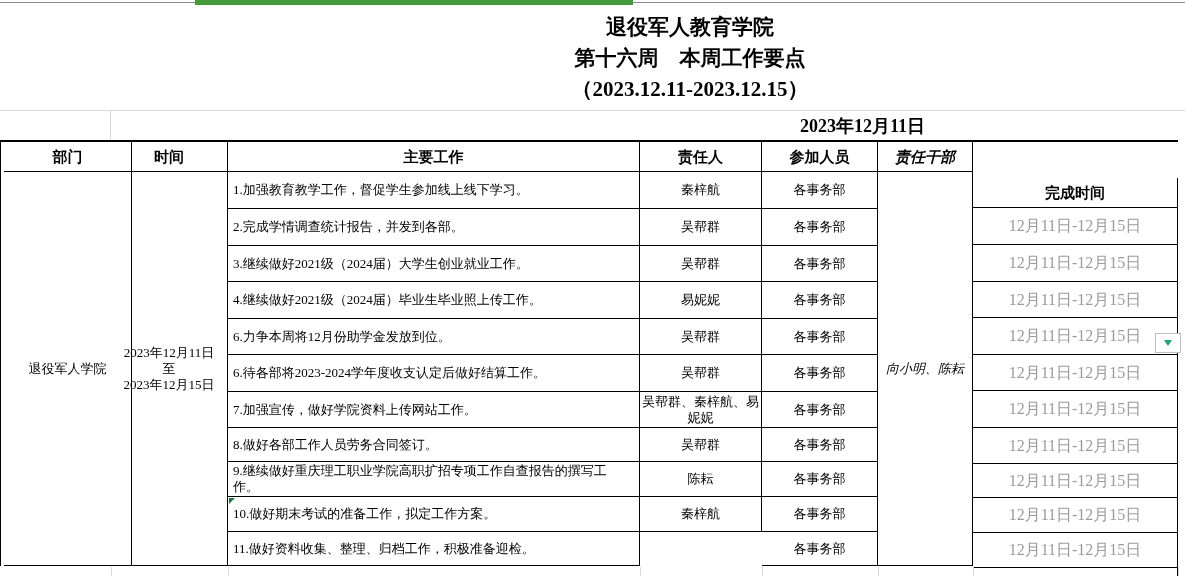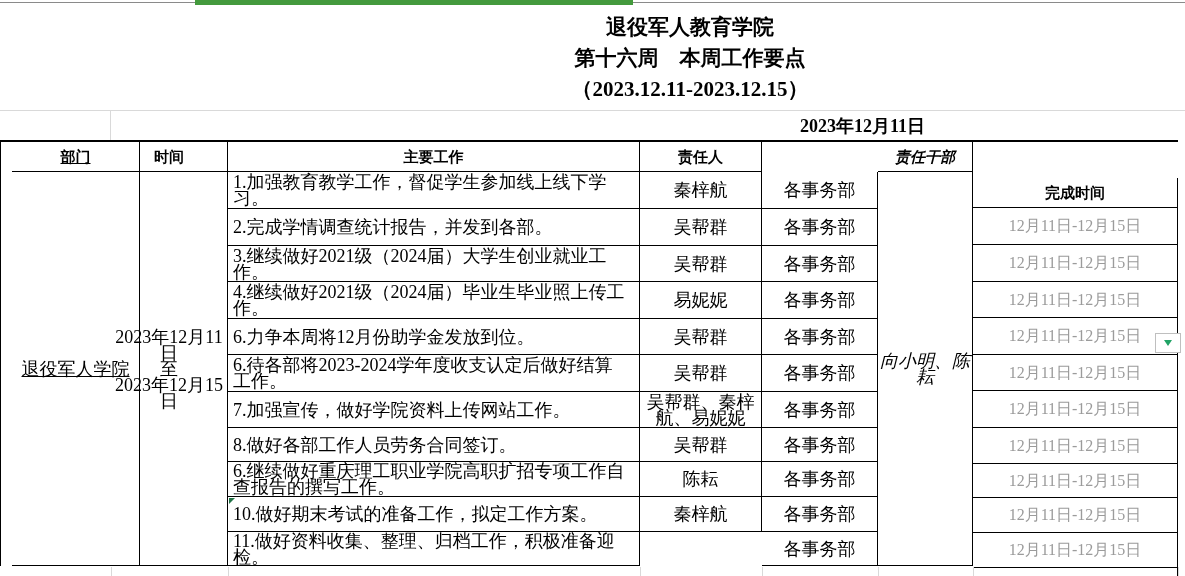--- a/index.html
+++ b/index.html
@@ -18,24 +18,24 @@
   .grid-v{background:#d9d9d9;width:1px;}
   .date-cell{top:111px;left:640px;width:445px;height:30px;line-height:30px;text-align:center;font-weight:bold;font-size:18px;}
   
   .frame-top{top:140px;left:0;width:1178px;height:2px;background:#000;}
   .frame-left{top:142px;left:0;width:1px;height:424px;background:#000;}
   
   .cell{
     position:absolute;box-sizing:border-box;
     border-right:1px solid #000;border-bottom:1px solid #000;
     display:flex;align-items:center;justify-content:center;
-    font-size:18px;line-height:16px;text-align:center;
+    font-size:13px;line-height:16px;text-align:center;
   }
   .hdr{top:142px;height:30px;font-weight:bold;font-size:15px;}
-  .col-dept{left:12px;width:128px;text-decoration:underline;}
+  .col-dept{left:4px;width:128px;}
   .col-time{left:111px;width:117px;}
   .col-work{left:228px;width:412px;}
   .col-resp{left:640px;width:122px;}
   .col-part{left:762px;width:116px;}
   .col-cadre{left:878px;width:95px;font-style:italic;}
   .col-comp{left:973px;width:205px;margin-top:36px;}
   .merged{top:172px;height:394px;}
   .work-cell{justify-content:flex-start;text-align:left;padding:1px 10px 1px 5px;}
   .comp-cell{color:#9b9b9b;font-size:16px;}
   
@@ -72,20 +72,21 @@
   <div class="abs grid-v" style="top:110px;left:110px;height:32px;"></div>
   <div class="abs date-cell">2023年12月11日</div>
 
   <div class="abs frame-top"></div>
   <div class="abs frame-left"></div>
 
   <div class="cell hdr col-dept">部门</div>
   <div class="cell hdr col-time">时间</div>
   <div class="cell hdr col-work">主要工作</div>
   <div class="cell hdr col-resp">责任人</div>
+  <div class="cell hdr col-part">参加人员</div>
   <div class="cell hdr col-cadre">责任干部</div>
   <div class="cell hdr col-comp">完成时间</div>
 
   <div class="cell merged col-dept">退役军人学院</div>
   <div class="cell merged col-time">
     <div>
       <div>2023年12月11日</div>
       <div>至</div>
       <div>2023年12月15日</div>
     </div>
@@ -125,21 +126,21 @@
   <div class="cell work-cell col-work r7">7.加强宣传，做好学院资料上传网站工作。</div>
   <div class="cell col-resp r7">吴帮群、秦梓航、易妮妮</div>
   <div class="cell col-part r7">各事务部</div>
   <div class="cell comp-cell col-comp r7">12月11日-12月15日</div>
 
   <div class="cell work-cell col-work r8">8.做好各部工作人员劳务合同签订。</div>
   <div class="cell col-resp r8">吴帮群</div>
   <div class="cell col-part r8">各事务部</div>
   <div class="cell comp-cell col-comp r8">12月11日-12月15日</div>
 
-  <div class="cell work-cell col-work r9">6.继续做好重庆理工职业学院高职扩招专项工作自查报告的撰写工作。</div>
+  <div class="cell work-cell col-work r9">9.继续做好重庆理工职业学院高职扩招专项工作自查报告的撰写工作。</div>
   <div class="cell col-resp r9">陈耘</div>
   <div class="cell col-part r9">各事务部</div>
   <div class="cell comp-cell col-comp r9">12月11日-12月15日</div>
 
   <div class="cell work-cell col-work r10">10.做好期末考试的准备工作，拟定工作方案。</div>
   <div class="cell col-resp r10">秦梓航</div>
   <div class="cell col-part r10">各事务部</div>
   <div class="cell comp-cell col-comp r10">12月11日-12月15日</div>
 
   <div class="cell work-cell col-work r11">11.做好资料收集、整理、归档工作，积极准备迎检。</div>

